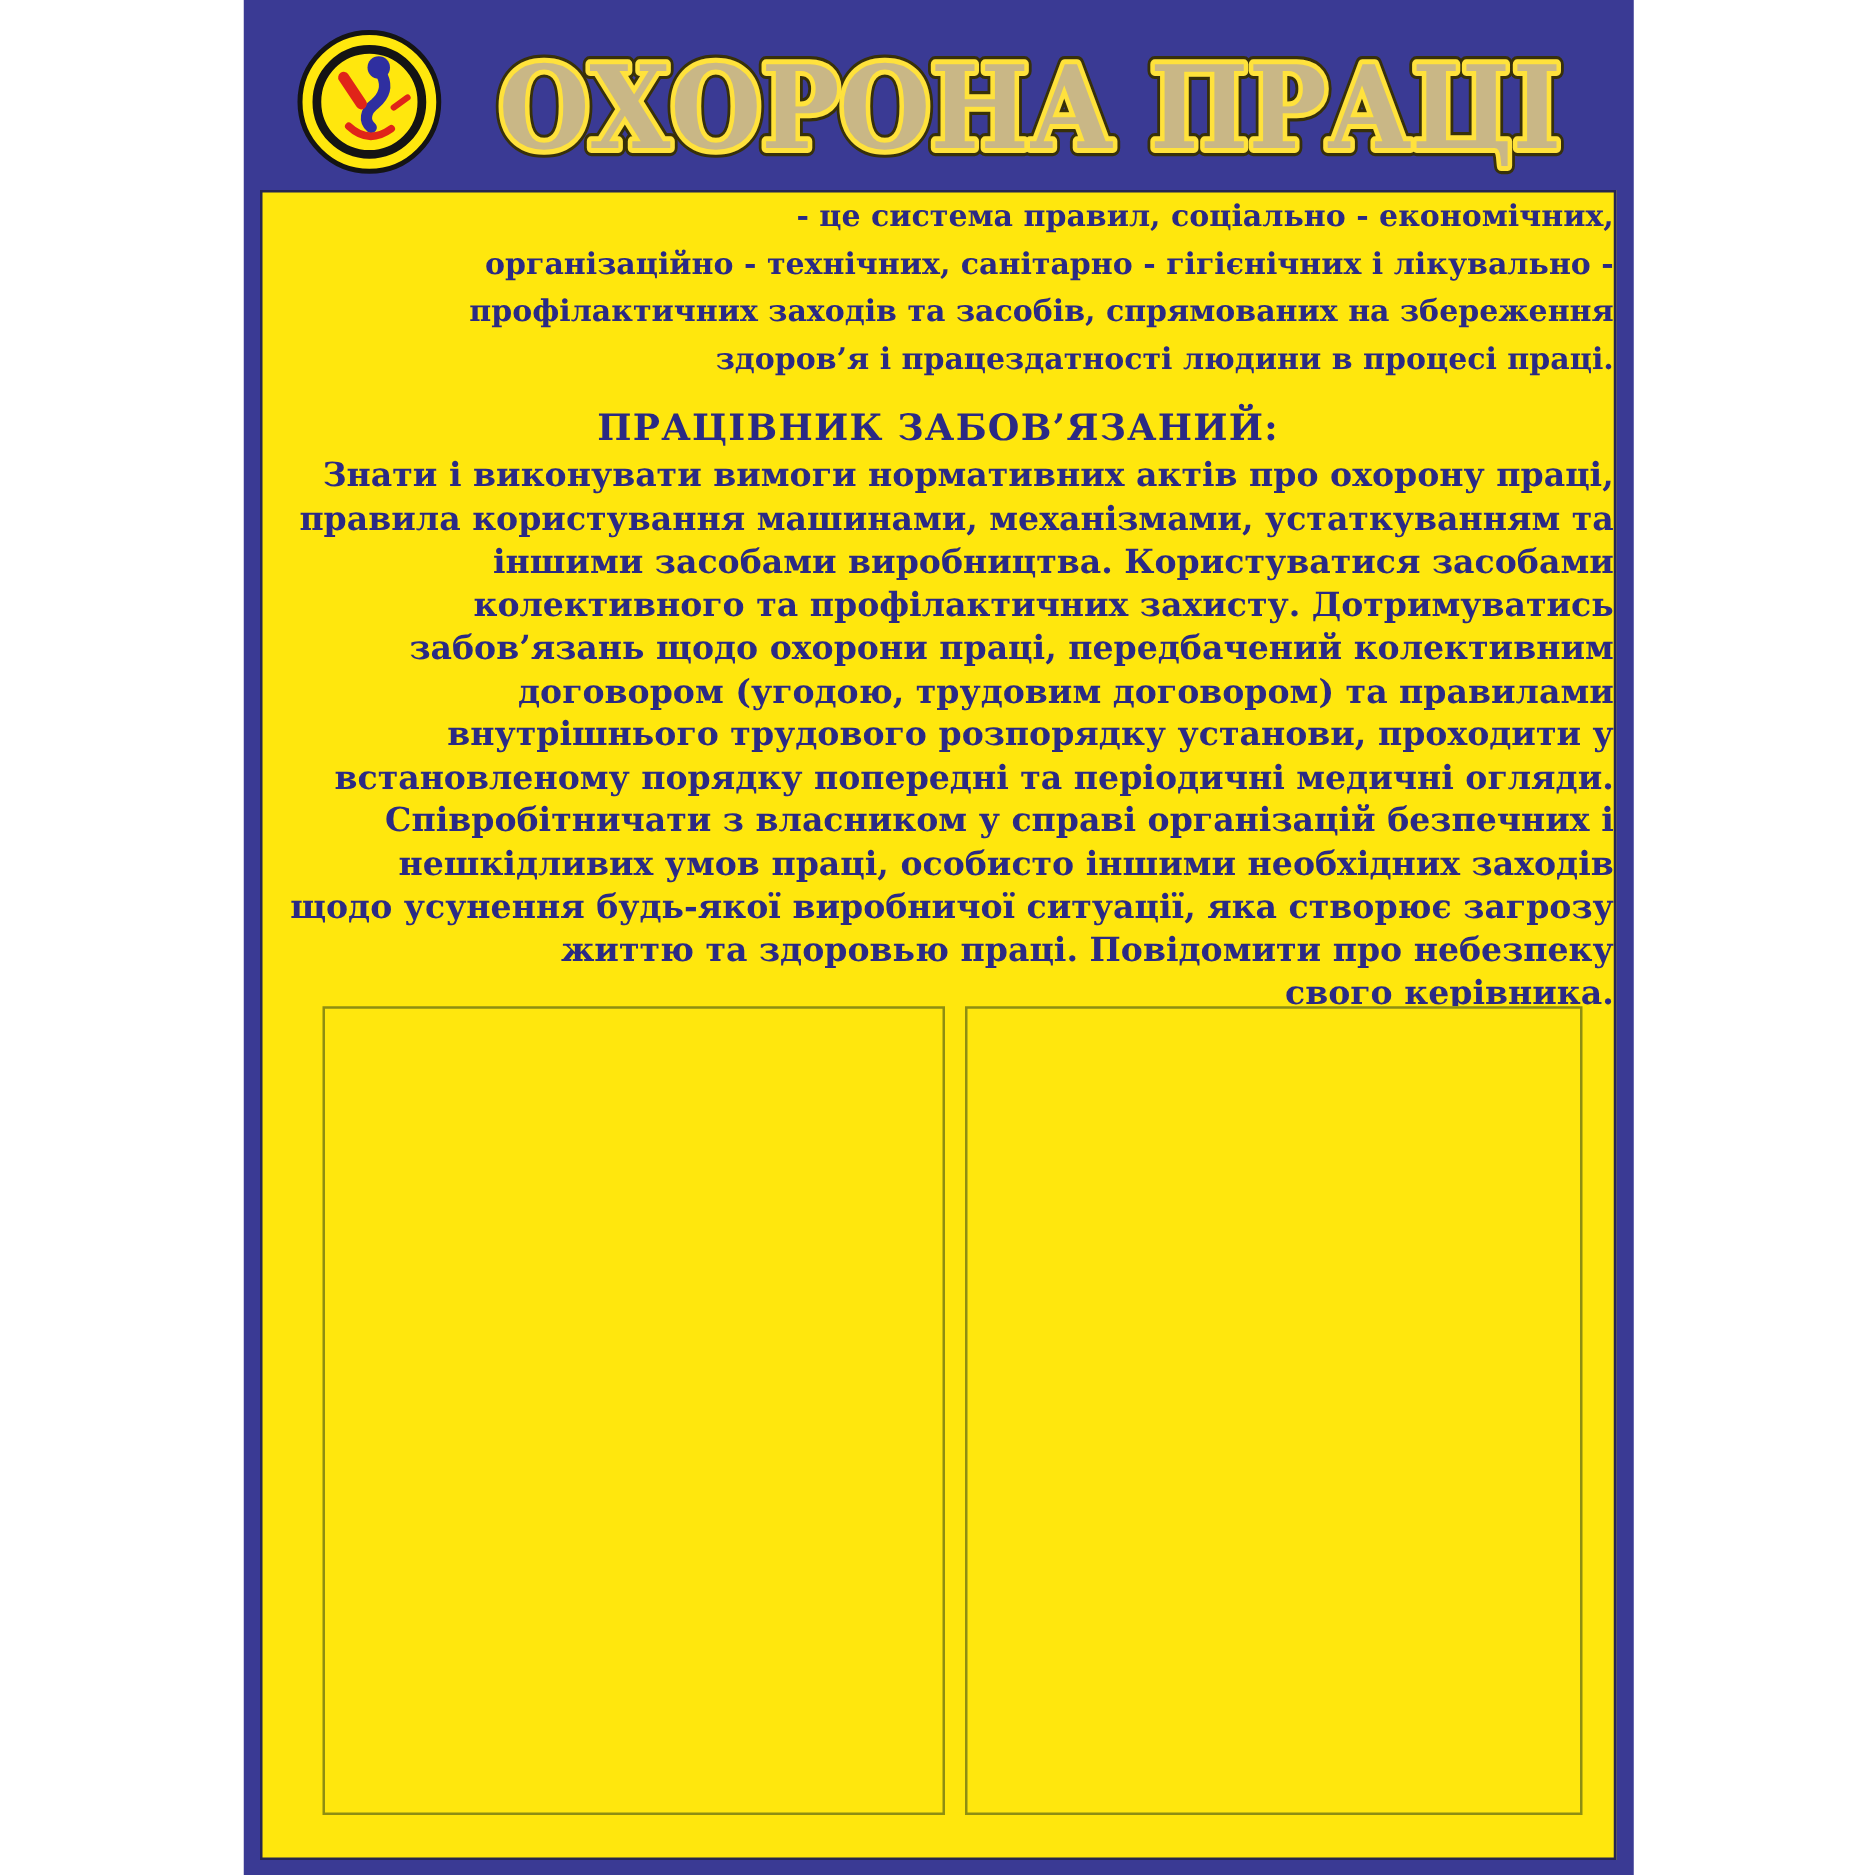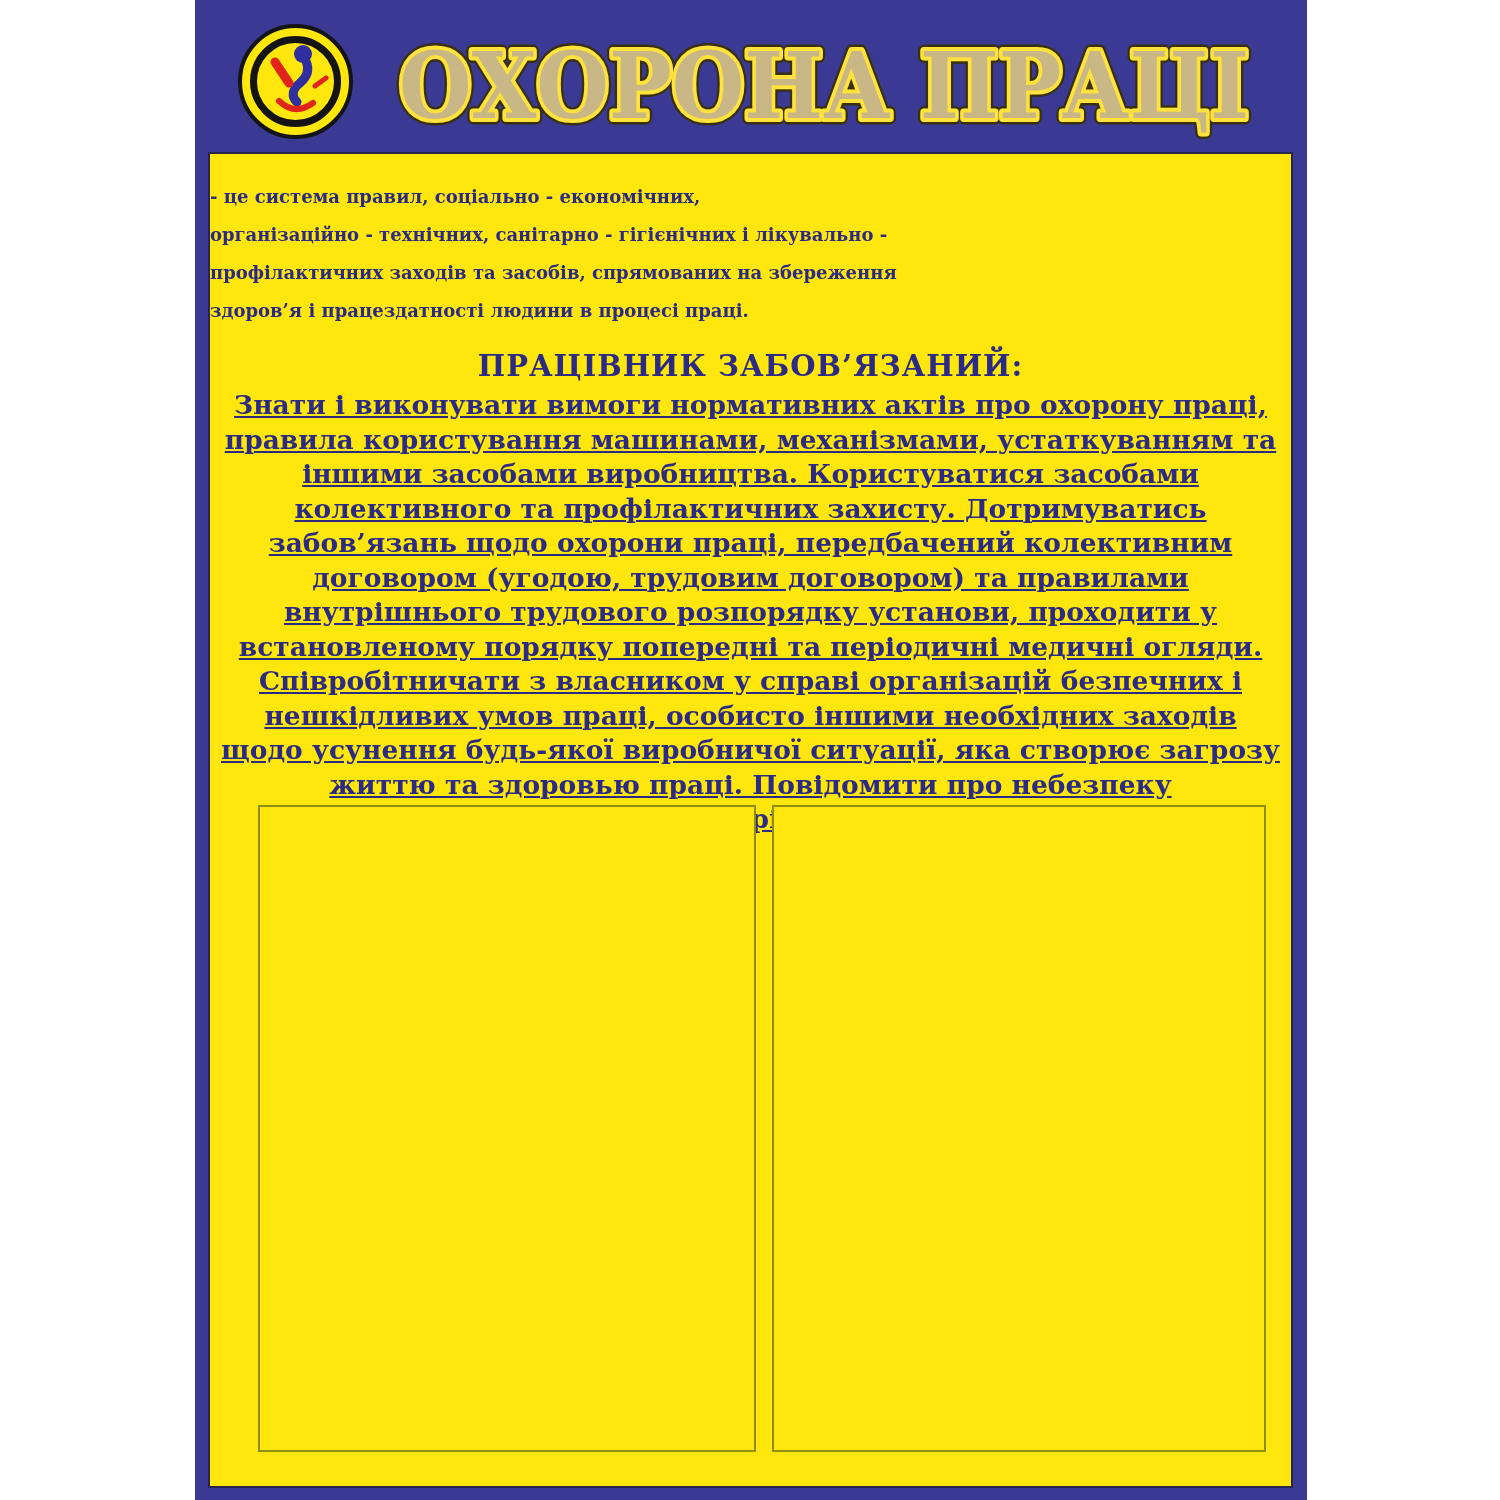--- a/index.html
+++ b/index.html
@@ -10,26 +10,26 @@
   .header{position:absolute;left:0;top:0;width:100%;height:152px;}
   .logo{position:absolute;left:42px;top:23px;width:117px;height:117px;}
   .title-svg{position:absolute;left:198px;top:34px;width:862px;height:104px;overflow:visible;}
   .title-svg text{font-family:"DejaVu Serif","Liberation Serif",serif;font-weight:bold;font-size:92px;}
   .t-back{fill:none;stroke:#37300a;stroke-width:13px;stroke-linejoin:round;}
   .t-outline{fill:none;stroke:var(--title_outline,#ffe23c);stroke-width:8px;stroke-linejoin:round;}
   .t-fill{fill:var(--title_fill,#c9b786);}
   
   .panel{position:absolute;left:13px;top:152px;width:1085px;height:1336px;box-sizing:border-box;
          background:var(--panel,#ffe70d);border:2px solid #26264f;}
-  .intro{padding-top:24px;text-align:left;color:var(--text,#2b2a84);
-         font-size:18px;line-height:38px;font-weight:bold;}
+  .intro{padding-top:0;text-align:right;color:var(--text,#2b2a84);
+         font-size:24px;line-height:38px;font-weight:bold;}
   .heading{margin:16px 0 0 0;text-align:center;color:var(--text,#2b2a84);
            font-size:29px;line-height:40px;font-weight:bold;letter-spacing:1px;}
-  .bodytext{margin-top:2px;text-align:center;color:var(--text,#2b2a84);
-            font-size:26.5px;line-height:34.5px;font-weight:bold;text-decoration:underline;}
+  .bodytext{margin-top:2px;text-align:right;color:var(--text,#2b2a84);
+            font-size:26.5px;line-height:34.5px;font-weight:bold;}
   .line{white-space:nowrap;}
   .pocket{position:absolute;box-sizing:border-box;border:2px solid var(--pocket_border,#8e8e12);
           background:var(--panel,#ffe70d);}
   .pocket-left{left:48px;top:651px;width:498px;height:647px;}
   .pocket-right{left:562px;top:651px;width:494px;height:647px;}
 </style>
 </head>
 <body>
 
 <div class="page">

